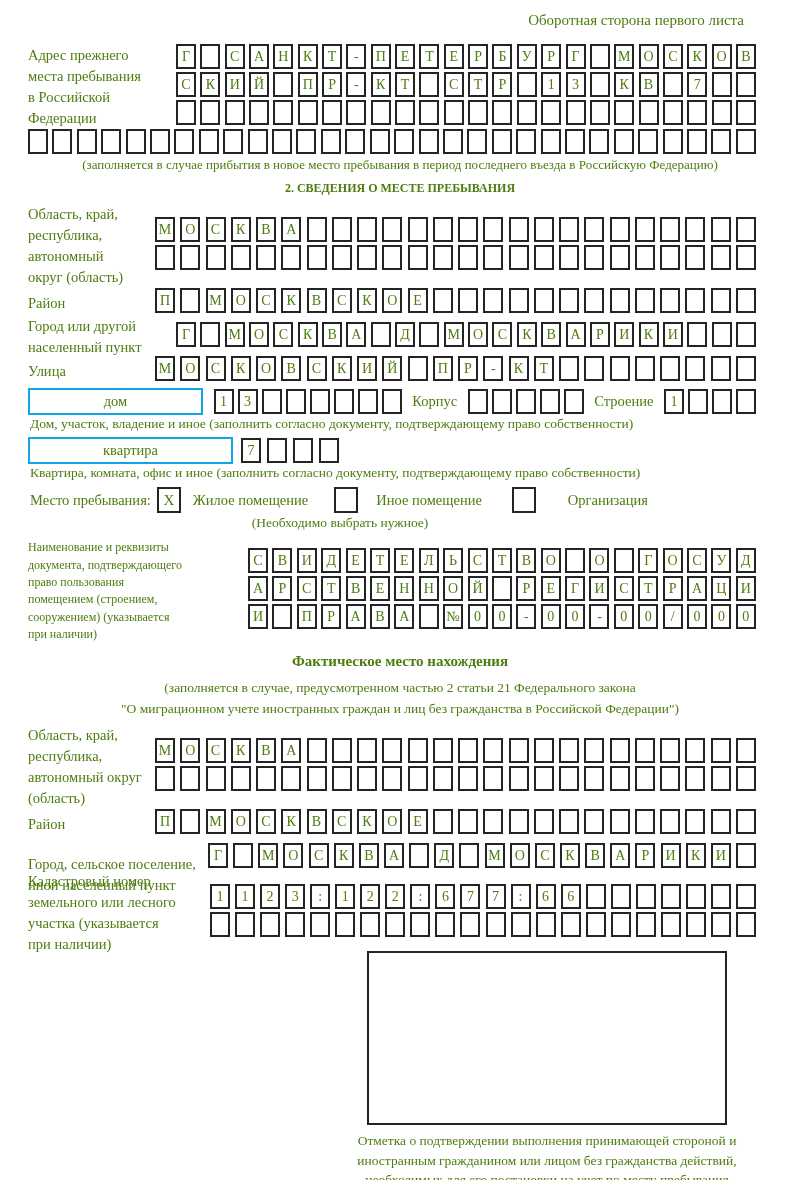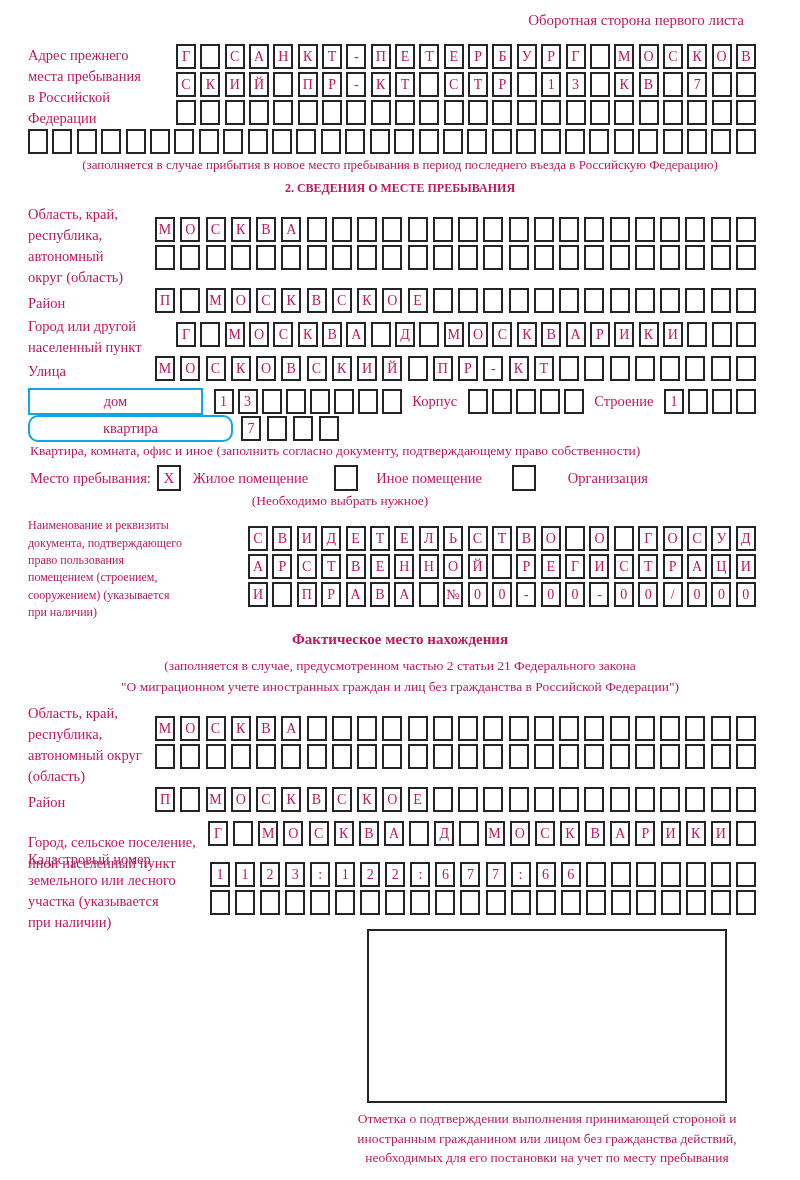--- a/index.html
+++ b/index.html
@@ -1,18 +1,18 @@
 <!DOCTYPE html>
 <html><head>
 <meta charset="utf-8">
 <style>
   html,body{margin:0;padding:0;background:#fff;}
   .page{
     position:relative;width:800px;height:1180px;background:#fff;
-    font-family:"Liberation Serif","DejaVu Serif",serif;color:#be185d;
+    font-family:"Liberation Serif","DejaVu Serif",serif;color:#4d7c0f;
     overflow:hidden;
   }
   .header-note{padding:12px 56px 0 0;text-align:right;font-size:15px;}
   
   .cellrow{display:flex;justify-content:space-between;margin-bottom:3px;}
   .cell{
     width:20px;height:25px;border:2px solid #242424;box-sizing:border-box;
     display:flex;align-items:center;justify-content:center;
     font-size:14px;line-height:1;flex-shrink:0;background:#fff;
   }
@@ -361,23 +361,24 @@
         <span class="cell"></span>
       </div>
     <span class="inline-label">Строение</span>
     <div class="cellgroup">
         <span class="cell">1</span>
         <span class="cell"></span>
         <span class="cell"></span>
         <span class="cell"></span>
       </div>
   </div>
+  <div class="caption-left">Дом, участок, владение и иное (заполнить согласно документу, подтверждающему право собственности)</div>
 
   <div class="kvrow">
-    <div class="widebox" style="width:205px;margin-right:8px;border-radius:10px;">квартира</div>
+    <div class="widebox" style="width:205px;margin-right:8px;">квартира</div>
     <div class="cellgroup" style="gap:6px;">
         <span class="cell">7</span>
         <span class="cell"></span>
         <span class="cell"></span>
         <span class="cell"></span>
       </div>
   </div>
   <div class="caption-left">Квартира, комната, офис и иное (заполнить согласно документу, подтверждающему право собственности)</div>
 
   <div class="checkrow">

